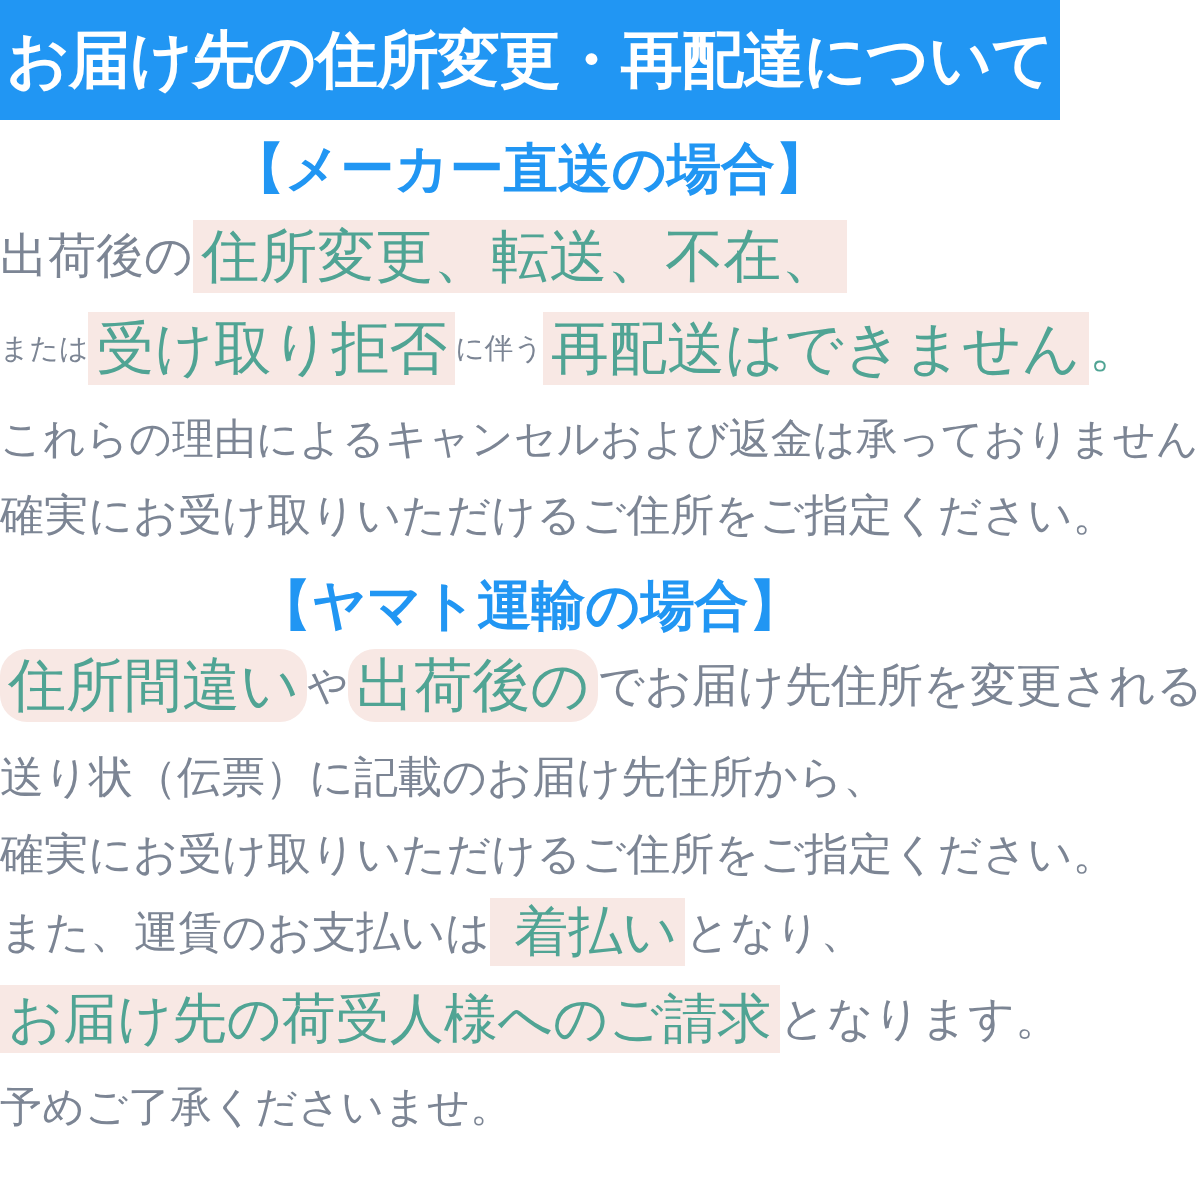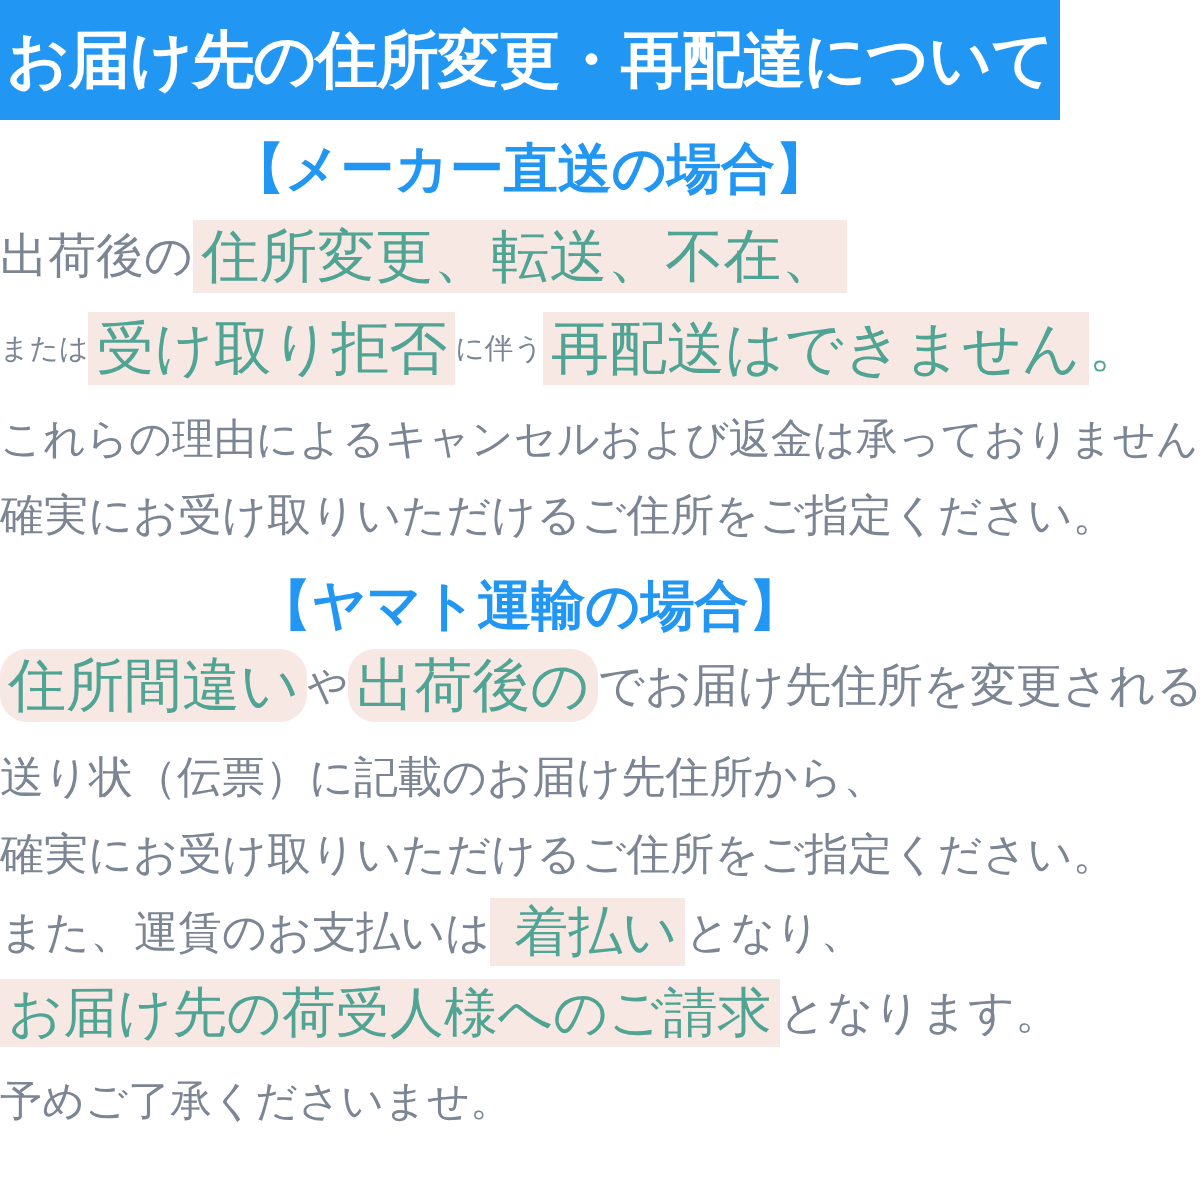--- a/index.html
+++ b/index.html
@@ -71,21 +71,21 @@
   .s1l4{font-size:44px;margin-top:16px;}
   .s1l5{font-size:44px;margin-top:14px;}
 
   .s2l1{font-size:46px;margin-top:6px;}
   .s2l1 .seg-em{font-size:58px;border-radius:27px;}
   .s2l1 .seg-small{font-size:40px;}
   .s2l2{font-size:44px;margin-top:18px;}
   .s2l3{font-size:44px;margin-top:14px;}
   .s2l4{font-size:44px;margin-top:12px;}
   .s2l4 .seg-em{font-size:54px;padding-left:24px;}
-  .s2l5{font-size:46px;margin-top:8px;}
+  .s2l5{font-size:46px;margin-top:14px;}
   .s2l5 .seg-em{font-size:54px;}
   .s2l6{font-size:42px;margin-top:22px;}
 </style>
 </head>
 <body>
 
 <div class="page">
   <header class="header">
     <h1>お届け先の住所変更・再配達について</h1>
   </header>

